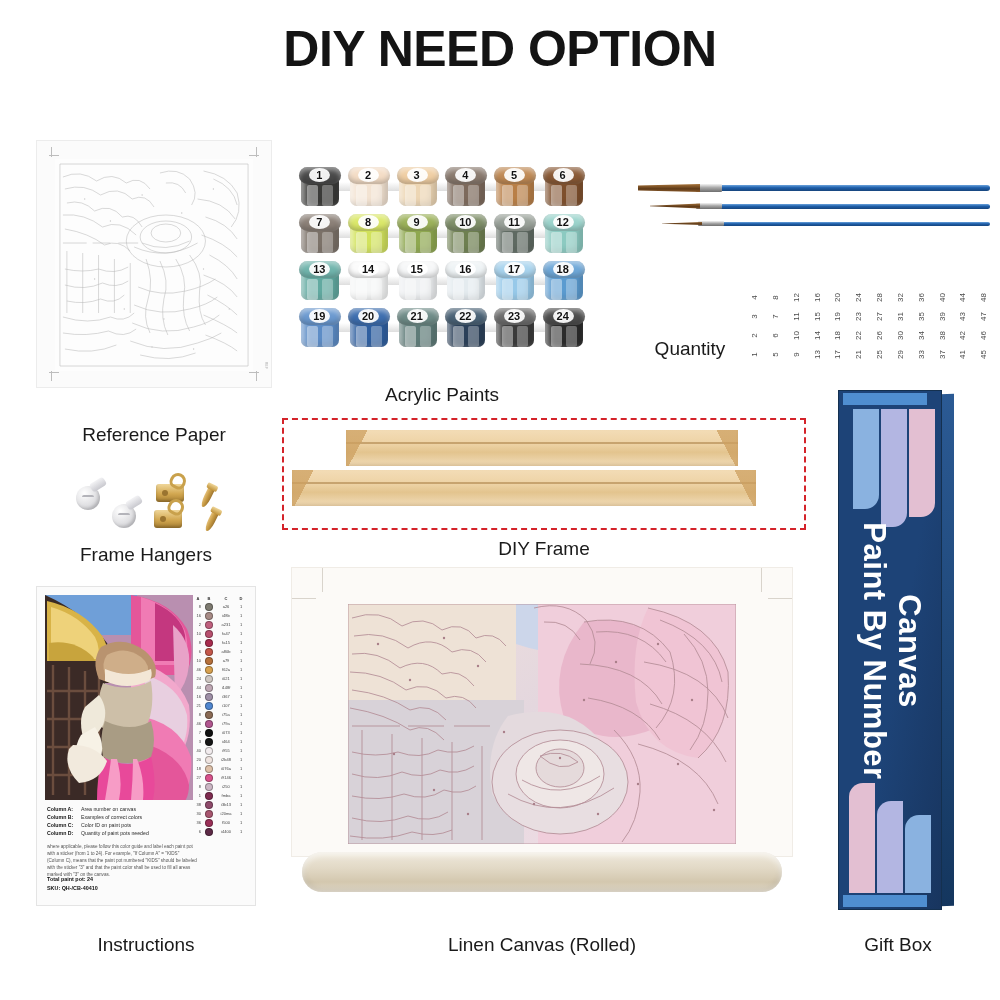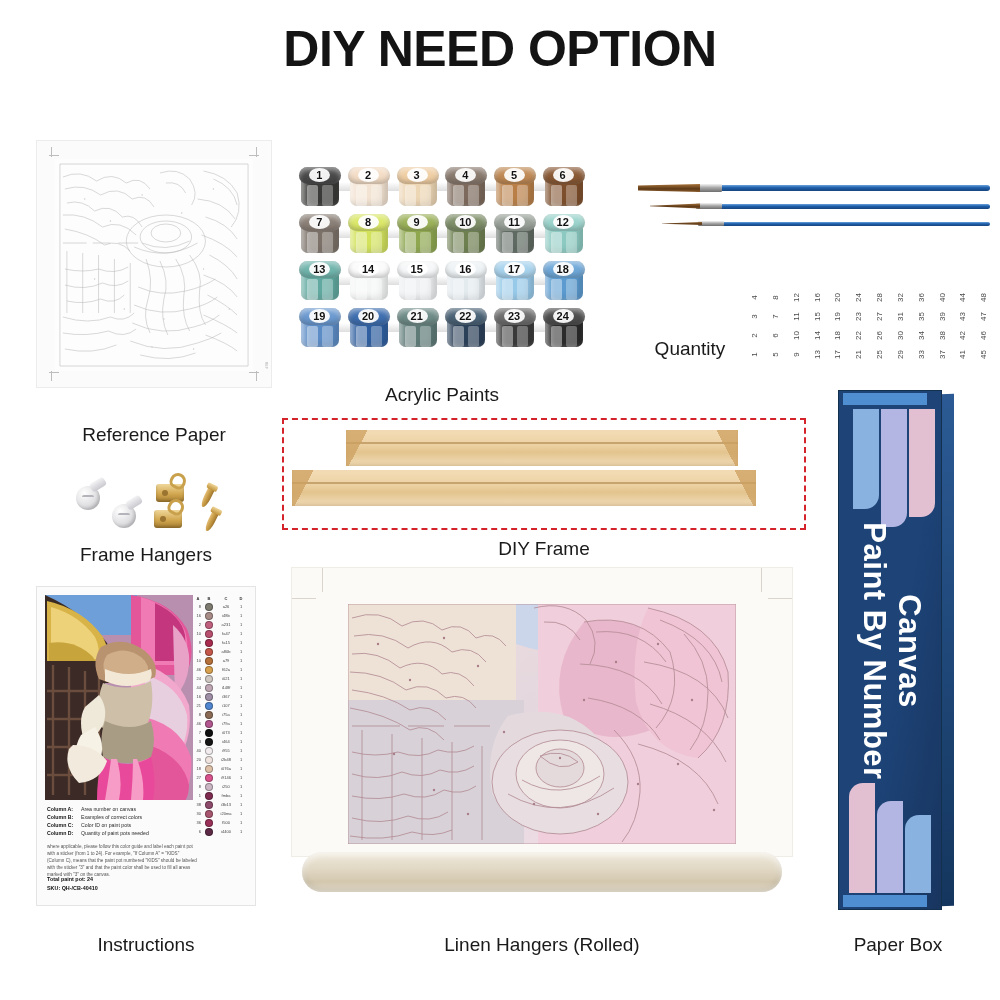--- a/index.html
+++ b/index.html
@@ -980,21 +980,21 @@
             <circle cx="330" cy="160" r="1.2"></circle>
               <circle cx="366" cy="206" r="1.2"></circle>
             <circle cx="236" cy="96" r="1.2"></circle>
               <circle cx="290" cy="180" r="1.2"></circle>
           </g>
         </svg>
       </div>
     </div>
     <div id="lc-roll"></div>
   </div>
-  <div class="caption" style="left:292px; top:934px; width:500px;">Linen Hangers (Rolled)</div>
+  <div class="caption" style="left:292px; top:934px; width:500px;">Linen Canvas (Rolled)</div>
 
   <div id="gift-box">
     <div id="gb-side"></div>
     <div id="gb-front">
       <div class="gb-capline" style="top:2px;"></div>
       <div class="gb-capline" style="bottom:2px;"></div>
 
       <div class="gb-panel" style="left:14px; top:18px; height:100px; background:#8ab2e0; border-radius:0 0 14px 0;"></div>
       <div class="gb-panel" style="left:42px; top:18px; height:118px; background:#b3b6e2; border-radius:0 0 14px 0;"></div>
       <div class="gb-panel" style="left:70px; top:18px; height:108px; background:#e3bfd2; border-radius:0 0 14px 0;"></div>
@@ -1004,15 +1004,15 @@
       <div class="gb-panel" style="left:66px; bottom:16px; height:78px; background:#8ab2e0; border-radius:14px 0 0 0;"></div>
 
       <div class="gb-text">
         <div>
           <span>Canvas</span><br>
           <span>Paint By Number</span>
         </div>
       </div>
     </div>
   </div>
-  <div class="caption" style="left:838px; top:934px; width:120px;">Paper Box</div>
+  <div class="caption" style="left:838px; top:934px; width:120px;">Gift Box</div>
 
 </div>
 
 </body></html>

